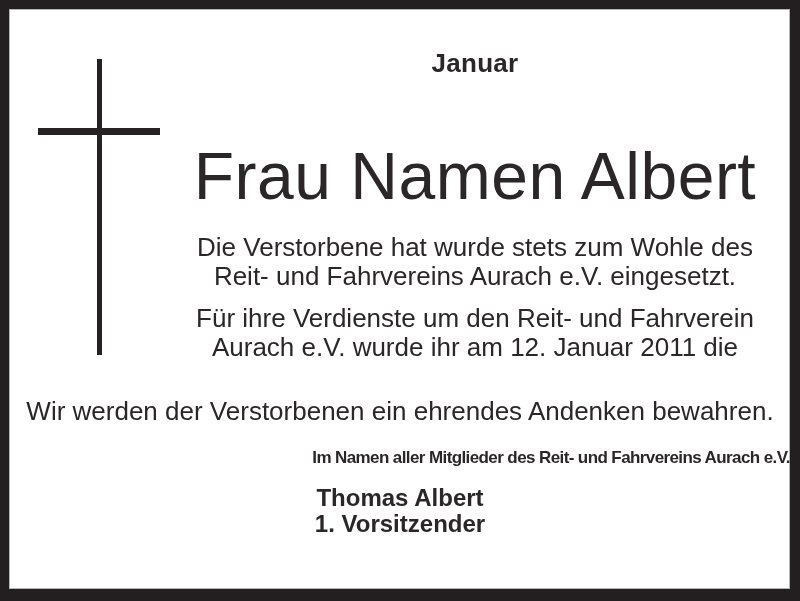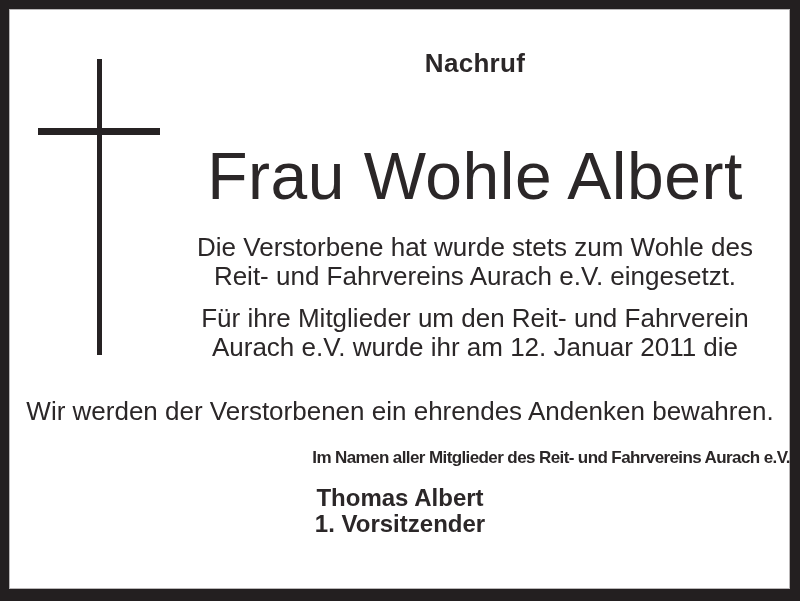--- a/index.html
+++ b/index.html
@@ -55,32 +55,32 @@
 <body>
 
 <div class="page">
   <div class="card"></div>
 
   <div>
     <div class="cross-bar cross-vertical"></div>
     <div class="cross-bar cross-horizontal"></div>
   </div>
 
-  <div class="block col-top title">Nachruf</div>
+  <div class="block col-top title">Januar</div>
 
 
-  <div class="block col-top name">Frau Wohle Albert</div>
+  <div class="block col-top name">Frau Namen Albert</div>
 
   <div class="block col-top para para-1">
     <div>Die Verstorbene hat wurde stets zum Wohle des</div>
     <div>Reit- und Fahrvereins Aurach e.V. eingesetzt.</div>
   </div>
 
   <div class="block col-top para para-2">
-    <div>Für ihre Mitglieder um den Reit- und Fahrverein</div>
+    <div>Für ihre Verdienste um den Reit- und Fahrverein</div>
     <div>Aurach e.V. wurde ihr am 12. Januar 2011 die</div>
   </div>
 
   <div class="block col-full remember">Wir werden der Verstorbenen ein ehrendes Andenken bewahren.</div>
 
   <div class="block col-full signature">Im Namen aller Mitglieder des Reit- und Fahrvereins Aurach e.V.</div>
 
   <div class="block col-full sign-block">
     <div class="sign-inner">
       <div>Thomas Albert</div>

